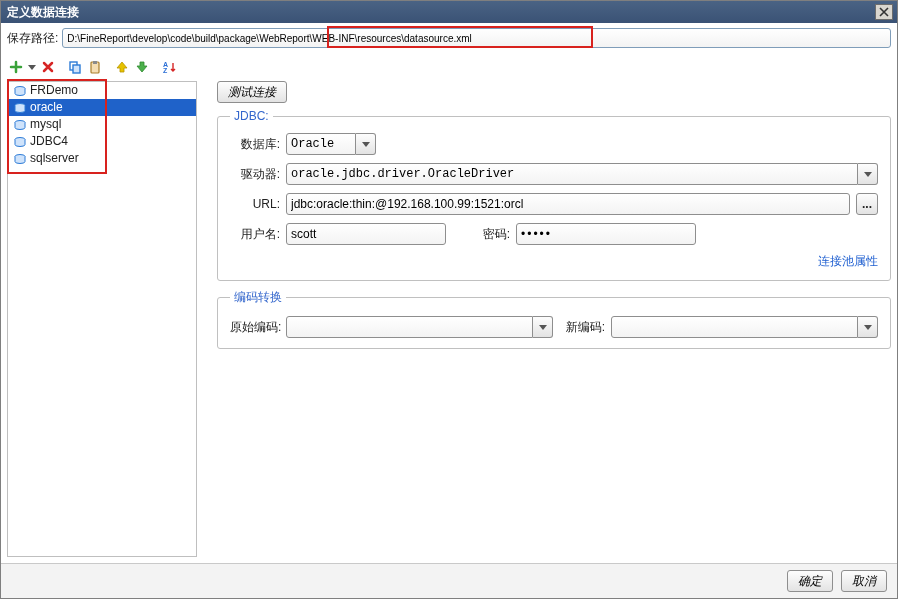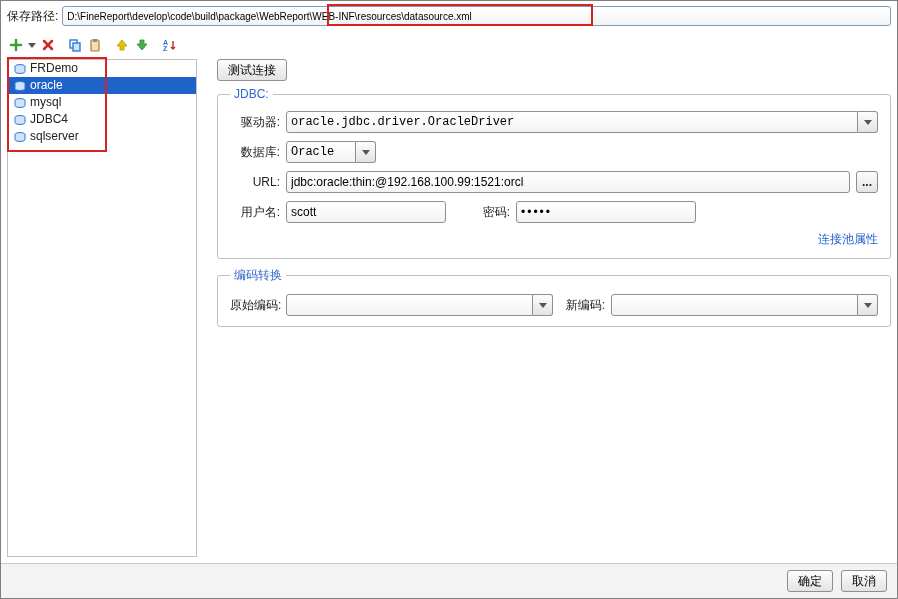--- a/index.html
+++ b/index.html
@@ -61,21 +61,21 @@
   .ds-icon svg { display:block; }
   .ds-hl-box { position: absolute; border: 2px solid #d8221e; pointer-events: none; }
 
   .right-pane { flex: 1; display: flex; flex-direction: column; }
 
   .btnrow { display: flex; padding: 0 0 6px 0; }
   .btn {
     height: 22px; padding: 0 10px; border: 1px solid #8e8e8e;
     background: linear-gradient(#fdfdfd,#e3e3e3); border-radius: 3px;
     font-size: 12px; cursor: pointer;
-    display: inline-flex; align-items: center;
+    display: inline-flex; align-items: center; font-style: italic;
   }
 
   fieldset {
     border: 1px solid #c0c0c0; border-radius: 3px;
     padding: 10px 12px 10px 12px; margin: 0 0 8px 0;
   }
   fieldset legend { color: #3366cc; font-size: 12px; padding: 0 4px; }
 
   .form-row { display: flex; align-items: center; gap: 6px; margin-bottom: 8px; }
   .form-row:last-child { margin-bottom: 0; }
@@ -116,20 +116,28 @@
   .caret-down {
     width: 0; height: 0; border-left: 4px solid transparent;
     border-right: 4px solid transparent; border-top: 5px solid #555;
   }
 </style>
 </head>
 <body>
 
 <div class="dialog">
 
+  <div class="titlebar">
+    <span class="title">定义数据连接</span>
+    <span class="closebox" title="">
+      <svg width="10" height="10" viewBox="0 0 10 10">
+          <path d="M1 1 L9 9 M9 1 L1 9" stroke="#333" stroke-width="1.6"></path>
+        </svg>
+    </span>
+  </div>
 
   <div class="pathrow" style="position:relative;">
     <span class="label">保存路径:</span>
     <input type="text" class="txt" style="font-family: Tahoma, Arial, sans-serif;" value="D:\FineReport\develop\code\build\package\WebReport\WEB-INF\resources\datasource.xml">
 
     <div class="pathpart2-hl" style="left:326px; width:266px; top:3px;"></div>
   </div>
 
   <div class="toolbar">
     <span class="tbtn">
@@ -235,33 +243,33 @@
 
     <div class="right-pane">
       <div class="btnrow">
         <button class="btn">测试连接</button>
       </div>
 
       <fieldset>
         <legend>JDBC:</legend>
 
         <div class="form-row">
-          <span class="form-label">驱动器:</span>
-          <span class="combo" style="flex:1;">
-            <input class="txt" style="flex: 1 1 0%; font-family: &quot;Courier New&quot;, monospace;" value="oracle.jdbc.driver.OracleDriver">
+          <span class="form-label">数据库:</span>
+          <span class="combo">
+            <input class="txt" style="width: 70px; font-family: &quot;Courier New&quot;, monospace;" readonly="" value="Oracle">
             <span class="combo-btn">
                 <span class="caret-down"></span>
               </span>
           </span>
         </div>
 
         <div class="form-row">
-          <span class="form-label">数据库:</span>
-          <span class="combo">
-            <input class="txt" style="width: 70px; font-family: &quot;Courier New&quot;, monospace;" readonly="" value="Oracle">
+          <span class="form-label">驱动器:</span>
+          <span class="combo" style="flex:1;">
+            <input class="txt" style="flex: 1 1 0%; font-family: &quot;Courier New&quot;, monospace;" value="oracle.jdbc.driver.OracleDriver">
             <span class="combo-btn">
                 <span class="caret-down"></span>
               </span>
           </span>
         </div>
 
         <div class="form-row">
           <span class="form-label">URL:</span>
           <input class="txt" style="flex: 1 1 0%; font-family: Tahoma, Arial, sans-serif;" value="jdbc:oracle:thin:@192.168.100.99:1521:orcl">
           <span class="ellips-btn">...</span>

